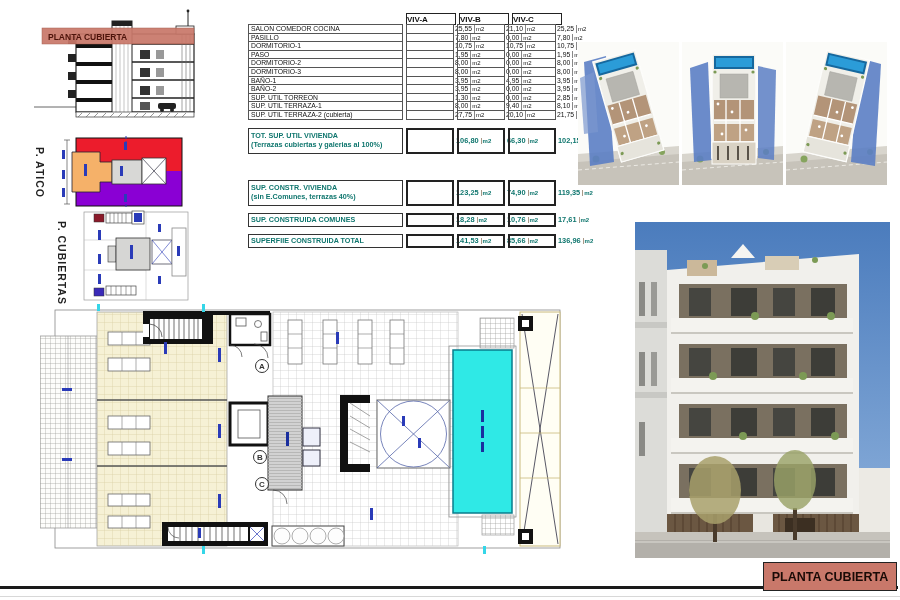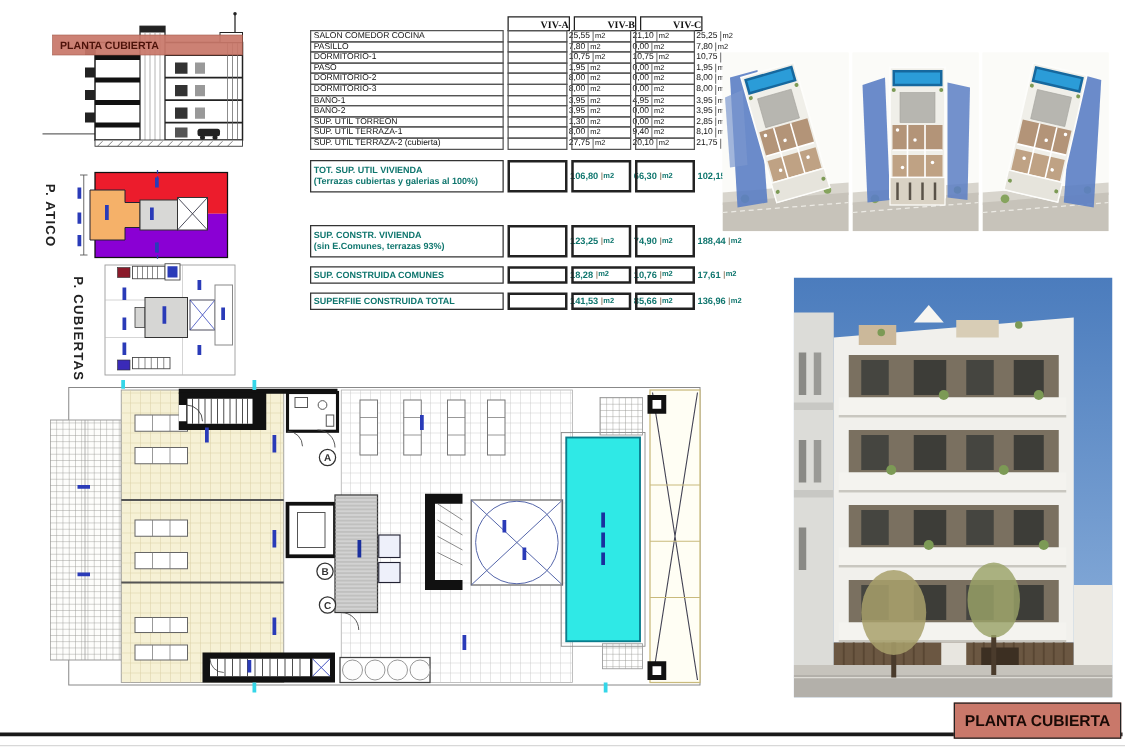--- a/index.html
+++ b/index.html
@@ -9,21 +9,21 @@
 
   
   .table{left:248px;top:12px;width:308px;}
   .thead{background:#1c3c8c;color:#fff;text-align:center;padding:3px 0 3px 0;border:1px solid #0d225c;}
   .ttitle{font-size:11.5px;font-weight:bold;letter-spacing:.4px;}
   .tsub{font-size:7.6px;font-weight:bold;margin-top:2px;letter-spacing:.2px;}
   .colrow,.trow,.srow{display:flex;align-items:stretch;}
   .colrow{height:12px;margin-top:1px;}
   .clabel,.tlabel,.slabel{width:155px;flex:none;}
   .chead{width:48px;flex:none;margin-left:3px;border:1px solid #222;font-size:8px;font-weight:bold;
-         text-align:right;line-height:11px;font-family:Liberation Serif, serif;}
+         text-align:left;line-height:11px;}
   .trow{height:9.6px;margin-top:-1px;}
   .tlabel{border:1px solid #555;font-size:6.8px;line-height:8.8px;padding:0 2px;box-sizing:border-box;
           white-space:nowrap;overflow:hidden;}
   .tval{width:48px;flex:none;margin-left:3px;border:1px solid #555;font-size:6.8px;line-height:8.6px;
         display:flex;box-sizing:border-box;}
   .num{flex:1;text-align:right;padding-right:2px;padding-left:48px;}
   .unit{width:11px;flex:none;border-left:1px solid #888;padding-left:1px;font-size:6px;}
   .srow{color:#0f766e;font-weight:bold;}
   .slabel{font-size:7.2px;line-height:9px;border:1.5px solid #333;box-sizing:border-box;padding:2px 2px;}
   .s1 .slabel{border:1.2px solid #333;}
@@ -390,32 +390,32 @@
           <span class="unit">m2</span>
         </div>
       <div class="sval">
           <span class="num">102,15</span>
           <span class="unit">m2</span>
         </div>
     </div>
     <div class="srow s2line" style="margin-top:26px">
       <div class="slabel">
           <div>SUP. CONSTR. VIVIENDA</div>
-        <div class="ssub">(sin E.Comunes, terrazas 93%)</div>
+        <div class="ssub">(sin E.Comunes, terrazas 40%)</div>
         </div>
       <div class="sval">
           <span class="num">123,25</span>
           <span class="unit">m2</span>
         </div>
       <div class="sval">
           <span class="num">74,90</span>
           <span class="unit">m2</span>
         </div>
       <div class="sval">
-          <span class="num">188,44</span>
+          <span class="num">119,35</span>
           <span class="unit">m2</span>
         </div>
     </div>
     <div class="srow s1">
       <div class="slabel" style="display:flex;align-items:center">
           <div>SUP. CONSTRUIDA COMUNES</div>
         </div>
       <div class="sval">
           <span class="num">18,28</span>
           <span class="unit">m2</span>

